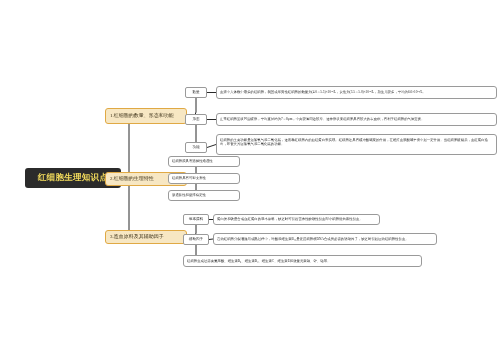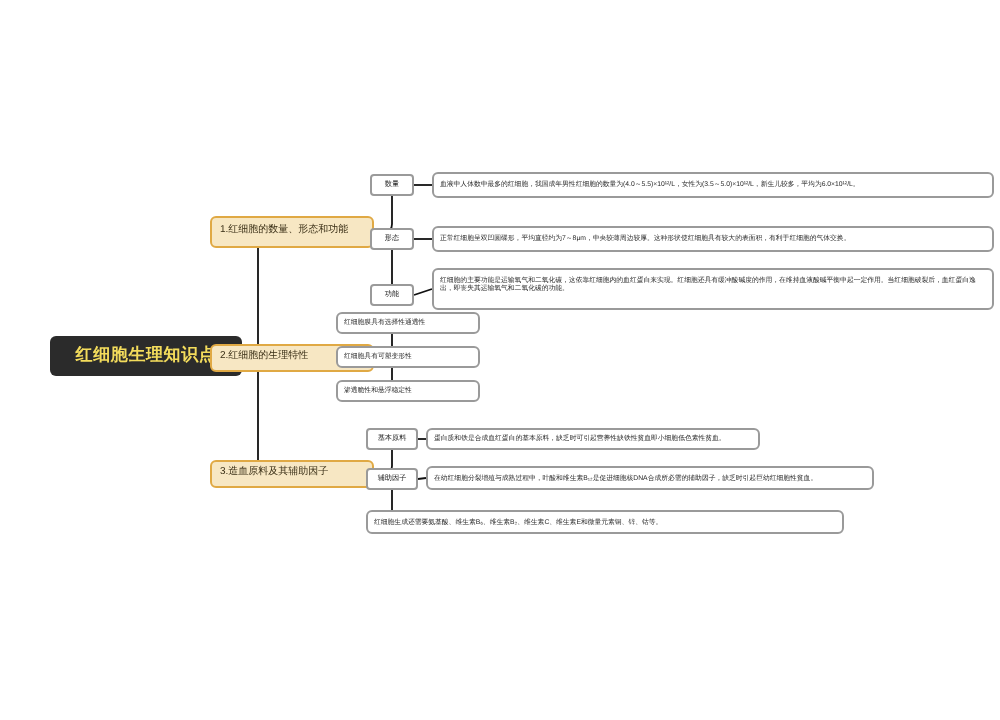--- a/index.html
+++ b/index.html
@@ -4,21 +4,21 @@
 <style>
   html,body{margin:0;padding:0;}
   body{
     width:500px;height:360px;
     background:#ffffff;
     font-family:"Liberation Sans","DejaVu Sans",sans-serif;
     overflow:hidden;
     position:relative;
   }
   #canvas{position:absolute;left:0;top:0;width:500px;height:360px;}
-  .node{position:absolute;box-sizing:border-box;display:flex;align-items:center;}
+  .node{position:absolute;box-sizing:border-box;display:flex;align-items:center;font-family:Liberation Serif, serif;}
 
   
   .root{
     background:#2b2b2b;
     color:#f3dc5c;
     border-radius:3px;
     padding:4px 6px;
     font-size:8.5px;
     font-weight:bold;
     letter-spacing:.3px;

